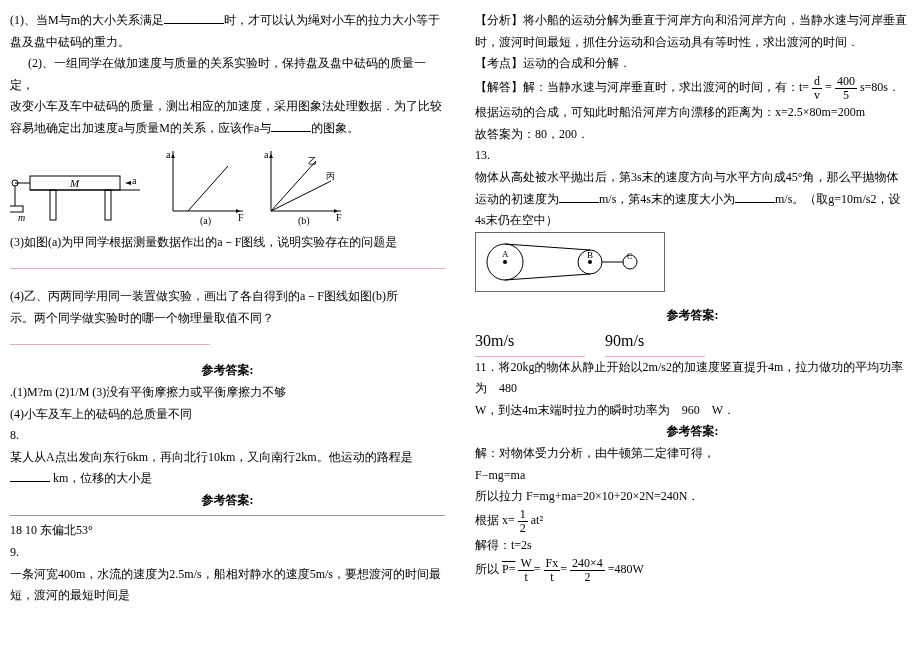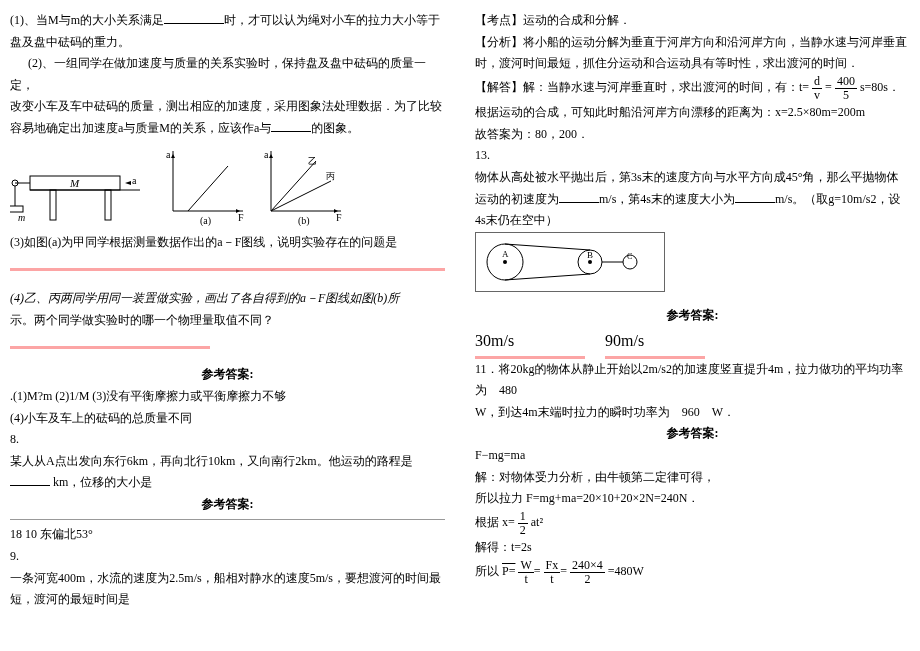--- a/index.html
+++ b/index.html
@@ -41,21 +41,21 @@
   .frac {
     display: inline-flex;
     flex-direction: column;
     vertical-align: middle;
     text-align: center;
     font-size: 12px;
     line-height: 1.1;
   }
   .frac .num { border-bottom: 1px solid #000; padding: 0 2px;}
   .frac .den { padding: 0 2px;}
-  .ans-underline { border-bottom: 3px solid #fca5a5; display:inline-block; min-height:1.2em;}
+  .ans-underline { border-bottom: 1px solid #fca5a5; display:inline-block; min-height:1.2em;}
   .hr { border: none; border-top: 1px solid #999; margin: 4px 0;}
   .belt-box { border:1px solid #666; padding:4px; display:inline-block; }
 </style>
 </head>
 <body>
 
 <div class="page">
 
 <div class="col">
 
@@ -110,21 +110,21 @@
       <text x="70" y="33" font-size="9">丙</text>
       <text x="42" y="78" font-size="10">(b)</text>
     </svg>
   </div>
 
   <div class="line">
     <span>(3)如图(a)为甲同学根据测量数据作出的a－F图线，说明实验存在的问题是</span>
   </div>
   <div class="ans-underline" style="width:100%;"></div>
 
-  <div class="line" style="margin-top:10px;font-style:italic;">(4)乙、丙两同学用同一装置做实验，画出了各自得到的a－F图线如图(b)所</div>
+  <div class="line" style="margin-top:10px;">(4)乙、丙两同学用同一装置做实验，画出了各自得到的a－F图线如图(b)所</div>
   <div class="line">示。两个同学做实验时的哪一个物理量取值不同？</div>
   <div class="ans-underline" style="width:200px;"></div>
 
   <div class="line bold" style="margin-top:8px;">参考答案:</div>
   <div class="line">.(1)M?m  (2)1/M  (3)没有平衡摩擦力或平衡摩擦力不够</div>
   <div class="line">(4)小车及车上的砝码的总质量不同</div>
 
   <div class="line">8.</div>
   <div class="line">
     <span>某人从A点出发向东行6km，再向北行10km，又向南行2km。他运动的路程是</span>
@@ -142,22 +142,22 @@
   </div>
   
 
   
   
 
 </div>
 
 <div class="col">
 
+  <div class="line">【分析】将小船的运动分解为垂直于河岸方向和沿河岸方向，当静水速与河岸垂直时，渡河时间最短，抓住分运动和合运动具有等时性，求出渡河的时间．</div>
   <div class="line">【考点】运动的合成和分解．</div>
-  <div class="line">【分析】将小船的运动分解为垂直于河岸方向和沿河岸方向，当静水速与河岸垂直时，渡河时间最短，抓住分运动和合运动具有等时性，求出渡河的时间．</div>
 
   <div class="line">
     <span>【解答】解：当静水速与河岸垂直时，求出渡河的时间，有：t=</span>
     <span class="frac">
       <span class="num">d</span>
       <span class="den">v</span>
     </span>
     =
     <span class="frac">
       <span class="num">400</span>
@@ -194,22 +194,22 @@
   <div class="line" style="font-size:16px;">
     <span class="ans-underline" style="min-width:110px;">30m/s</span>
     &nbsp;&nbsp;&nbsp;
     <span class="ans-underline" style="min-width:100px;">90m/s</span>
   </div>
 
   <div class="line">11．将20kg的物体从静止开始以2m/s2的加速度竖直提升4m，拉力做功的平均功率为　480</div>
   <div class="line">W，到达4m末端时拉力的瞬时功率为　960　W．</div>
 
   <div class="line bold">参考答案:</div>
+  <div class="line">解：对物体受力分析，由牛顿第二定律可得，</div>
   <div class="line">F−mg=ma</div>
-  <div class="line">解：对物体受力分析，由牛顿第二定律可得，</div>
   <div class="line">所以拉力 F=mg+ma=20×10+20×2N=240N．</div>
 
   <div class="line">
     <span>根据 x=</span>
     <span class="frac">
       <span class="num">1</span>
       <span class="den">2</span>
     </span>
     <span>at²</span>
   </div>

